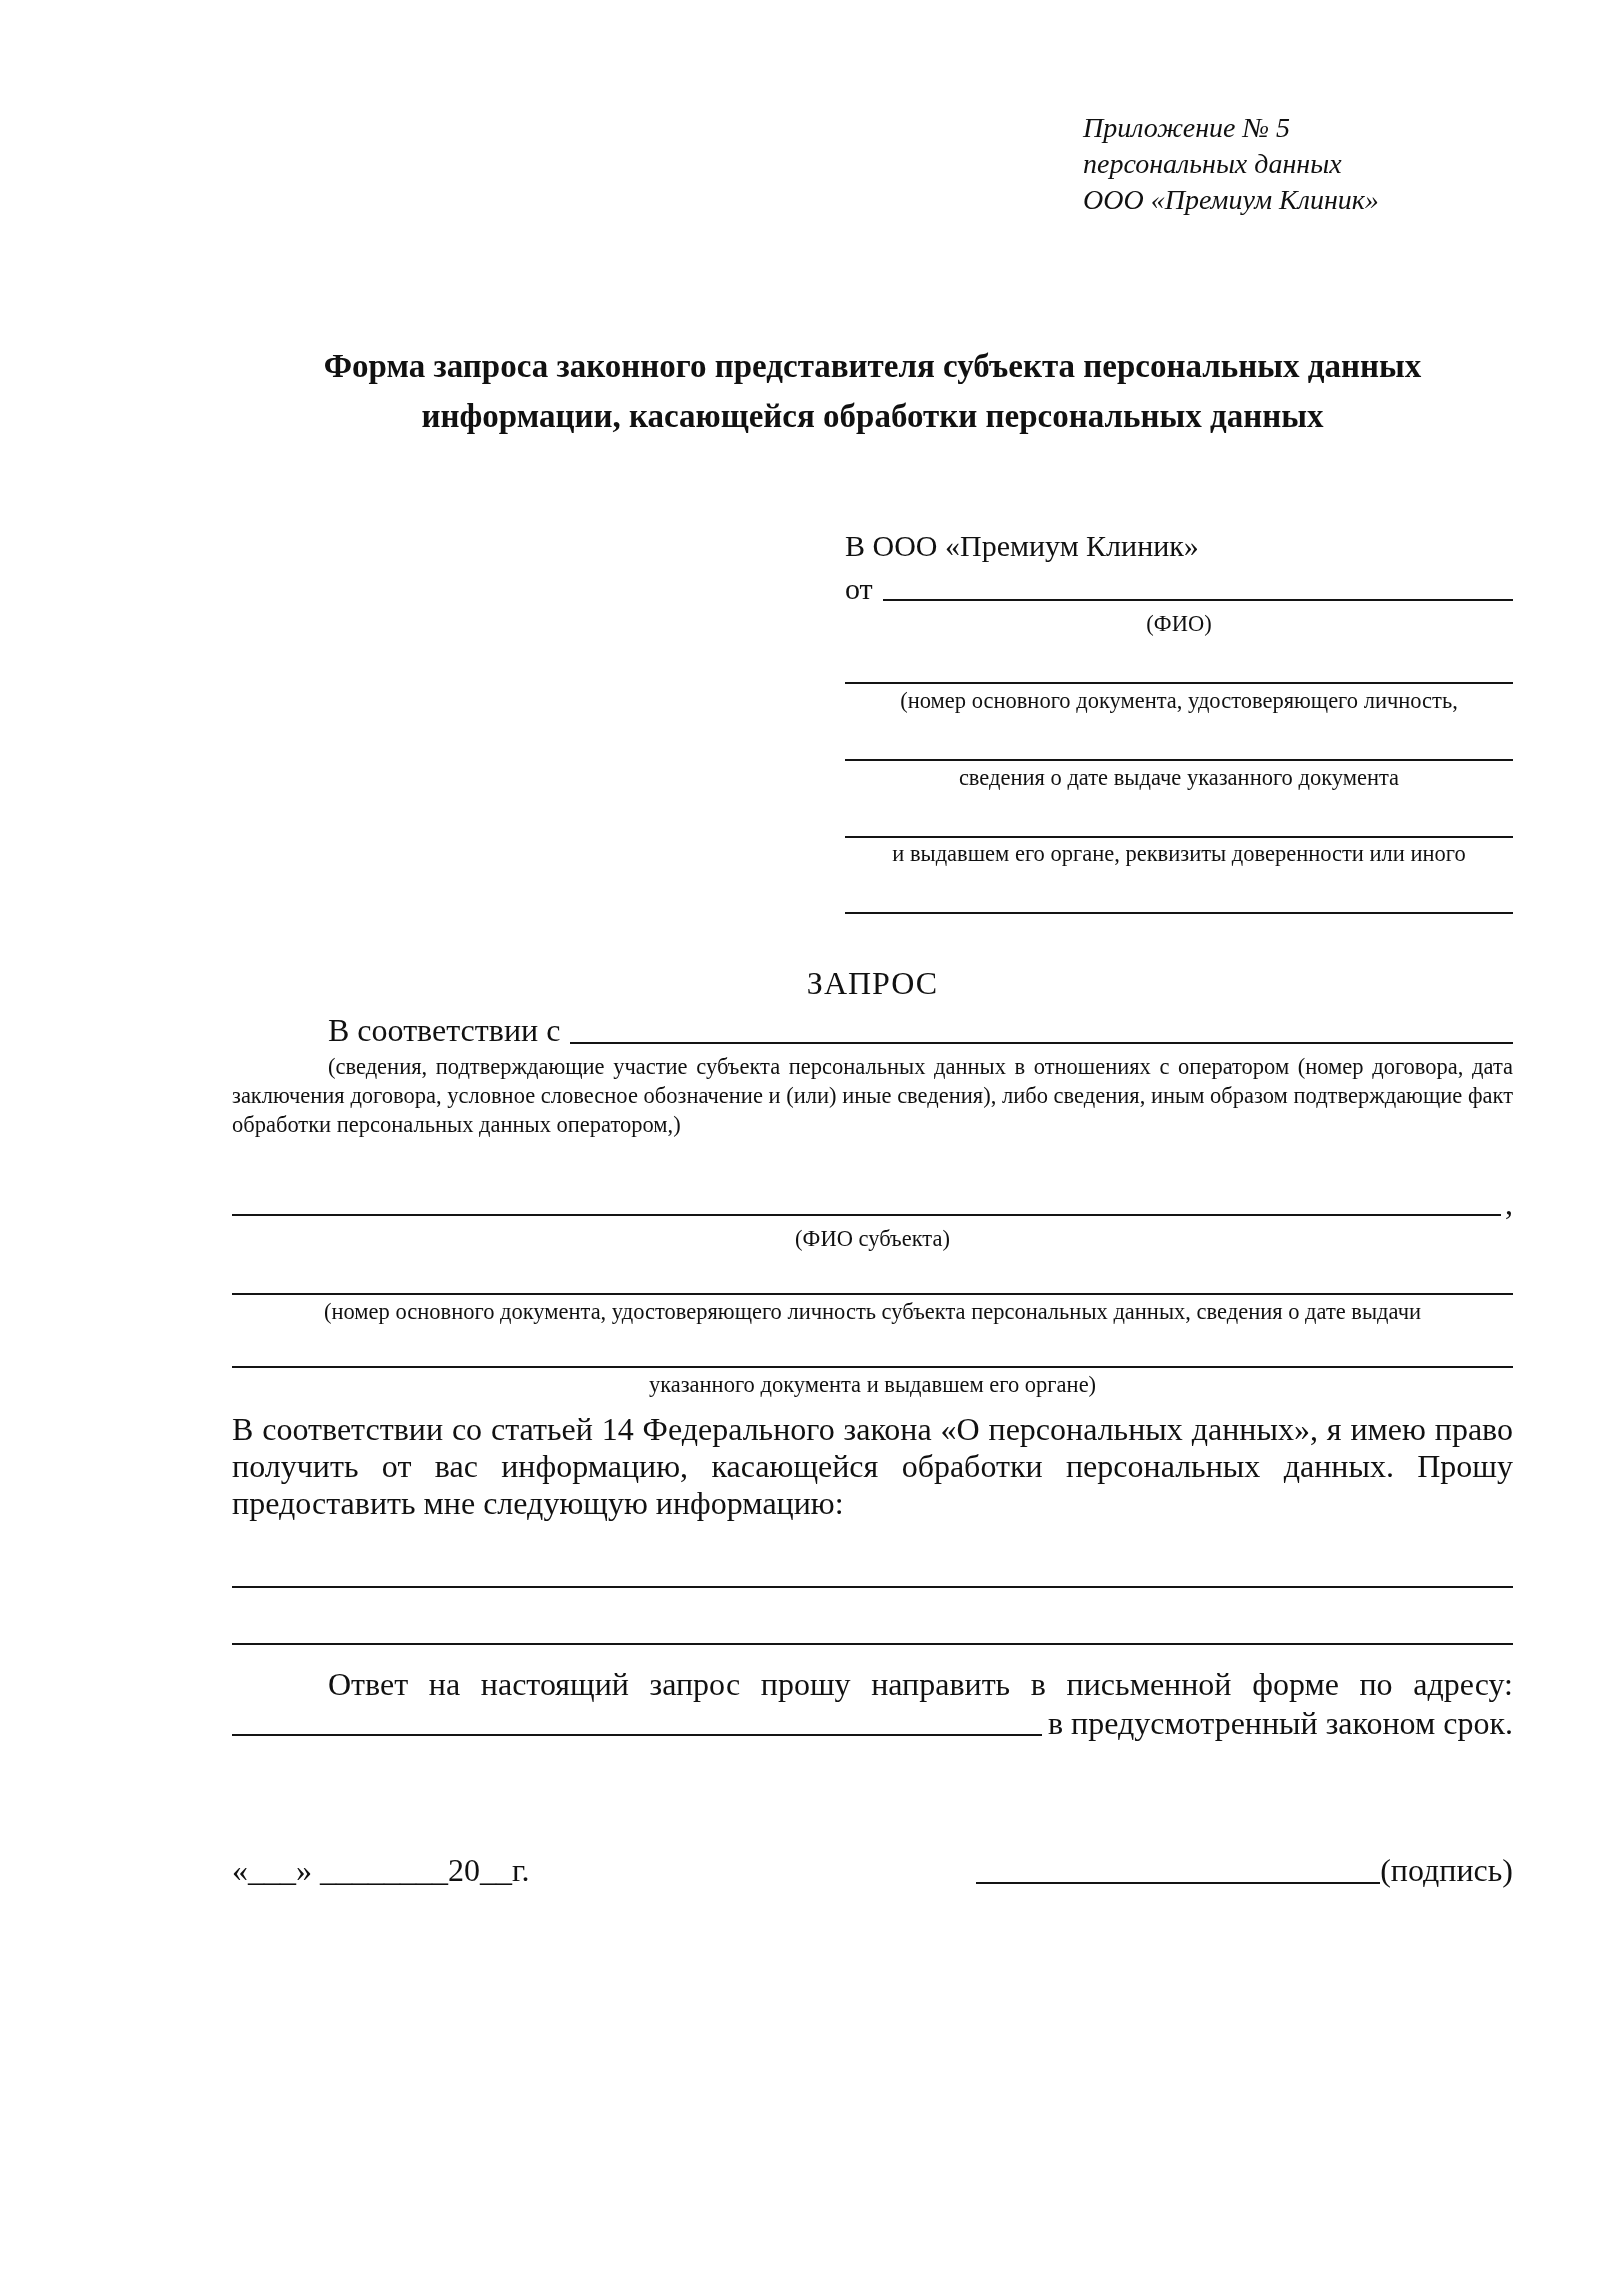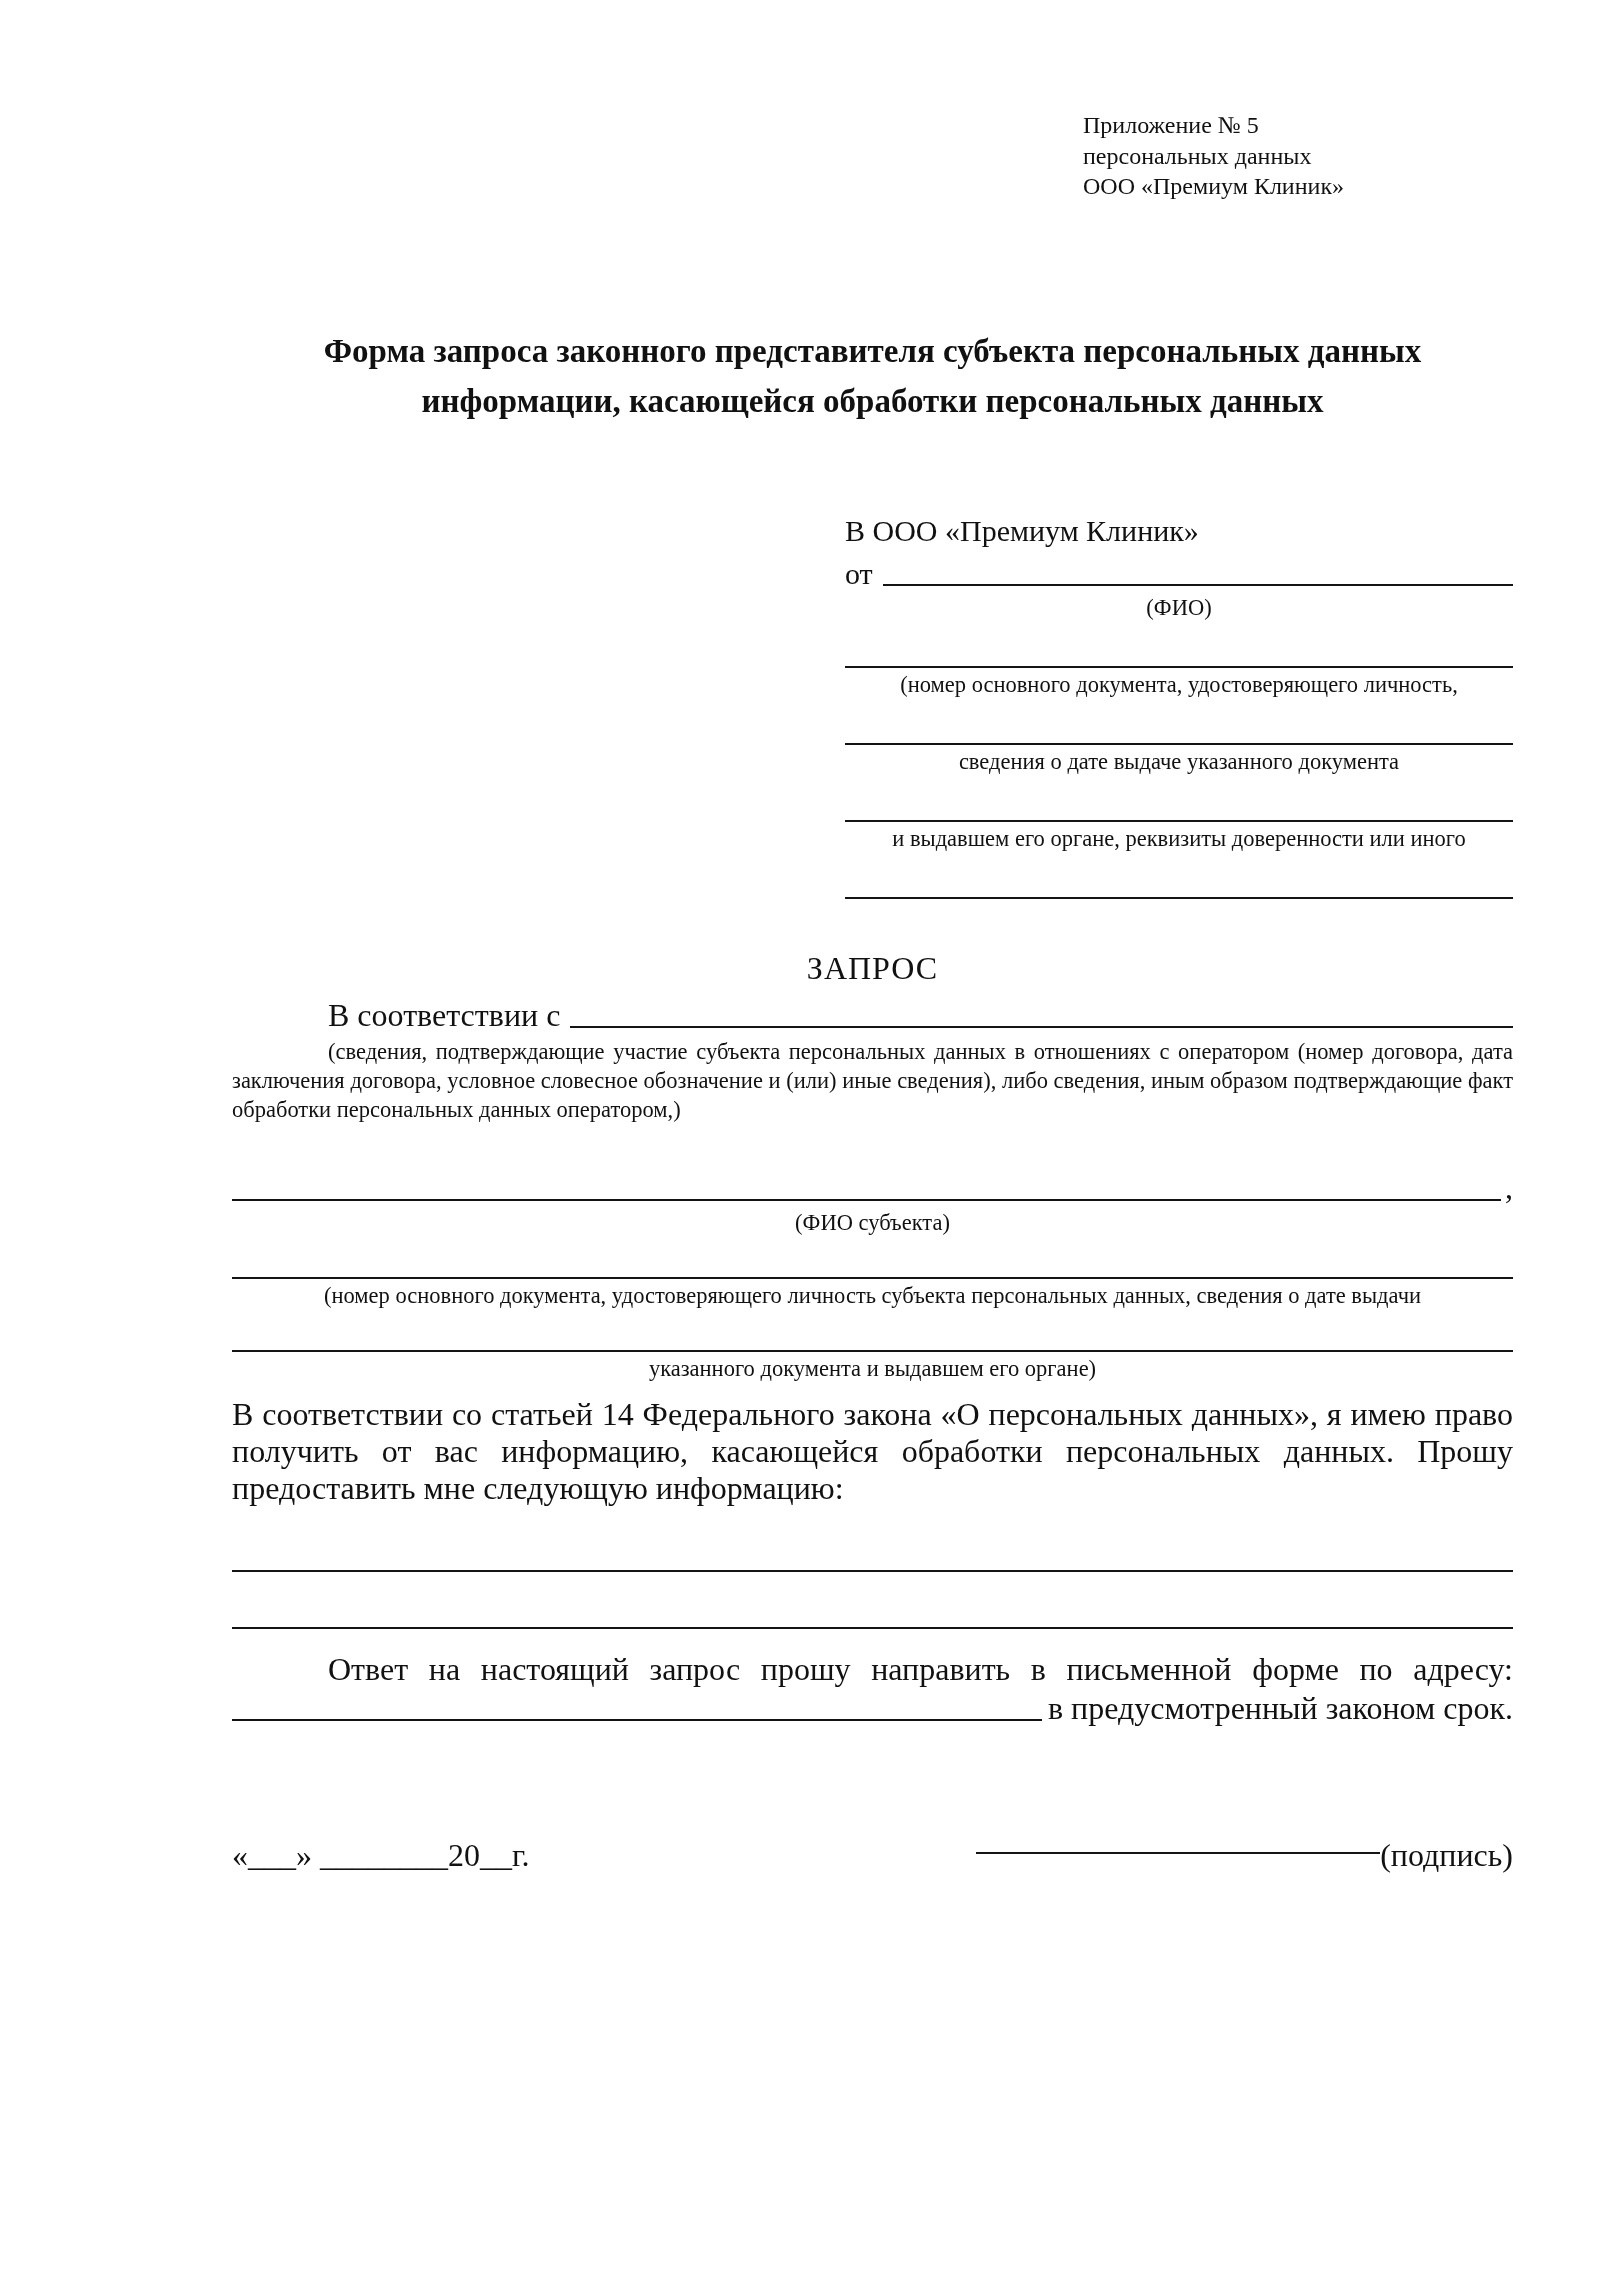--- a/index.html
+++ b/index.html
@@ -11,21 +11,21 @@
     color:#111;
     font-family:"Liberation Serif","DejaVu Serif",serif;
     font-size:32px;
     line-height:1.16;
     box-sizing:border-box;
     padding:110px 108px 0 232px;
     overflow:hidden;
   }
   .nowrap{white-space:nowrap;}
   
-  .appendix{margin-left:851px;font-size:24px;line-height:1.28;}
+  .appendix{margin-left:851px;font-size:28px;line-height:1.28;font-style:italic;}
   
   .doc-title{margin-top:125px;text-align:center;font-weight:bold;font-size:33px;line-height:1.5;}
   
   .addressee{margin-top:88px;margin-left:auto;width:668px;font-size:30px;}
   .from-row{display:flex;align-items:flex-end;margin-top:7.8px;}
   .fill-line{flex:1 1 auto;border-bottom:2.9px solid #141414;margin-bottom:5.9px;margin-left:9.8px;}
   .cap{font-size:22.5px;line-height:1.2;text-align:center;padding-top:2.9px;}
   .blank{height:45px;border-bottom:2.9px solid #141414;}
   .addressee .blank{margin-top:0;}
   .addressee .cap{margin-bottom:0;}
@@ -42,21 +42,21 @@
   .wide-blank{height:41px;border-bottom:2.9px solid #141414;}
   .law{margin-top:13.7px;}
   .free1{height:63px;border-bottom:2.9px solid #141414;}
   .free2{height:55px;border-bottom:2.9px solid #141414;}
   .answer-p{margin-top:21.6px;text-indent:96px;text-align:justify;text-align-last:justify;}
   .answer-row{display:flex;align-items:flex-end;margin-top:2px;}
   .answer-row .fill-line{margin-left:0;margin-right:5.9px;}
   .answer-suffix{flex:0 0 auto;}
   
   .footer-row{display:flex;justify-content:space-between;align-items:flex-end;margin-top:110px;}
-  .sig-right{display:flex;align-items:center;font-family:Liberation Serif, serif;}
+  .sig-right{display:flex;align-items:flex-end;font-family:Liberation Serif, serif;}
   .sig-line{display:inline-block;width:404px;border-bottom:2.9px solid #141414;margin-bottom:5.9px;}
 </style>
 </head>
 <body>
 
 <div class="page">
 
   <div class="appendix">
     <div class="nowrap">Приложение № 5</div>
     <div class="nowrap">персональных данных</div>

